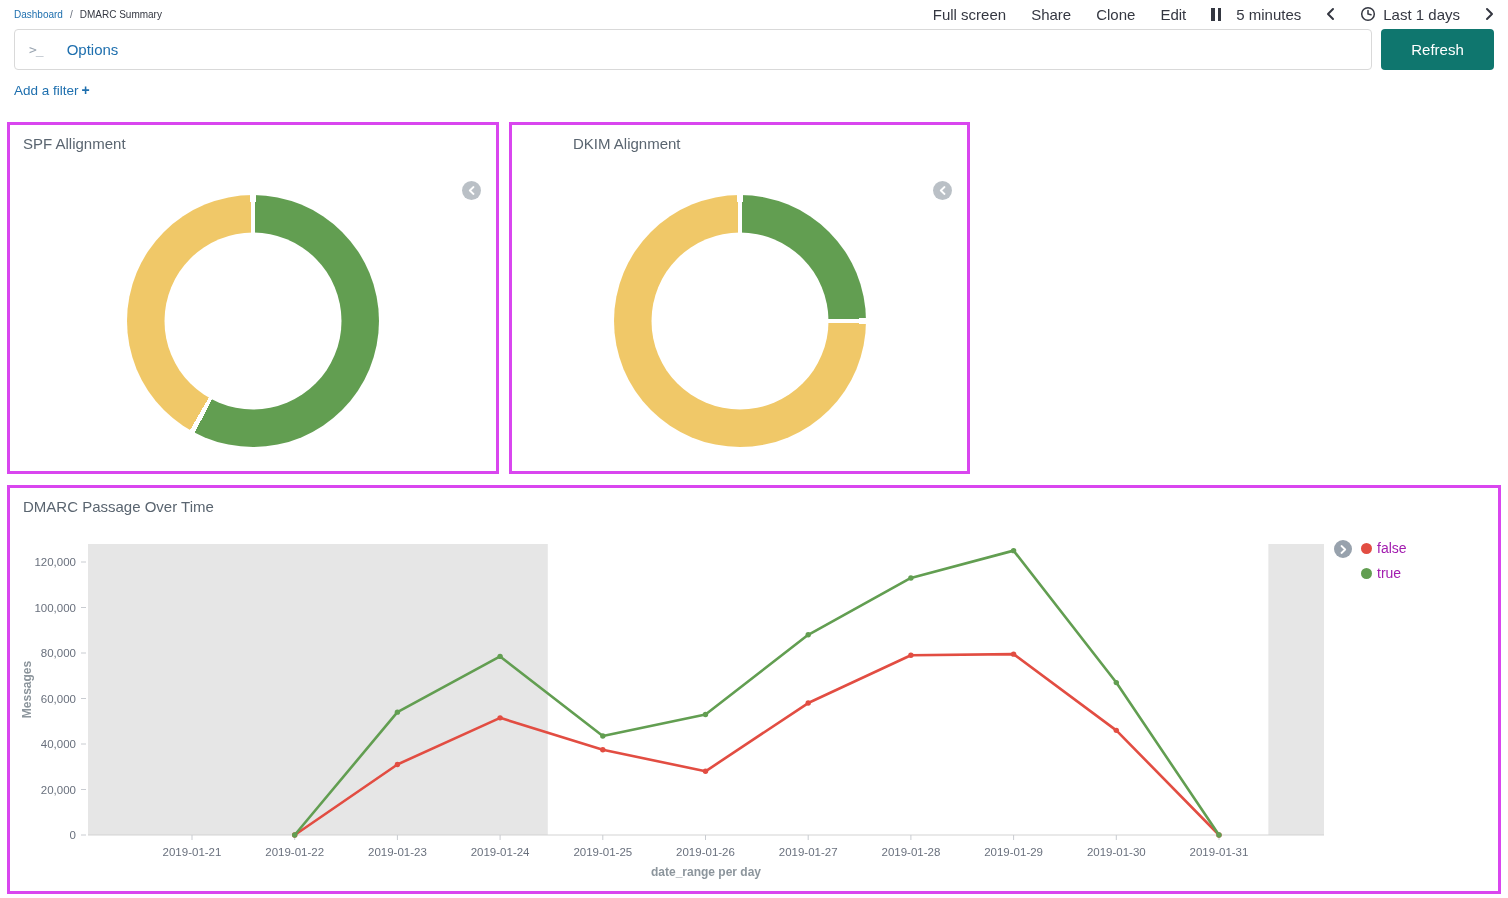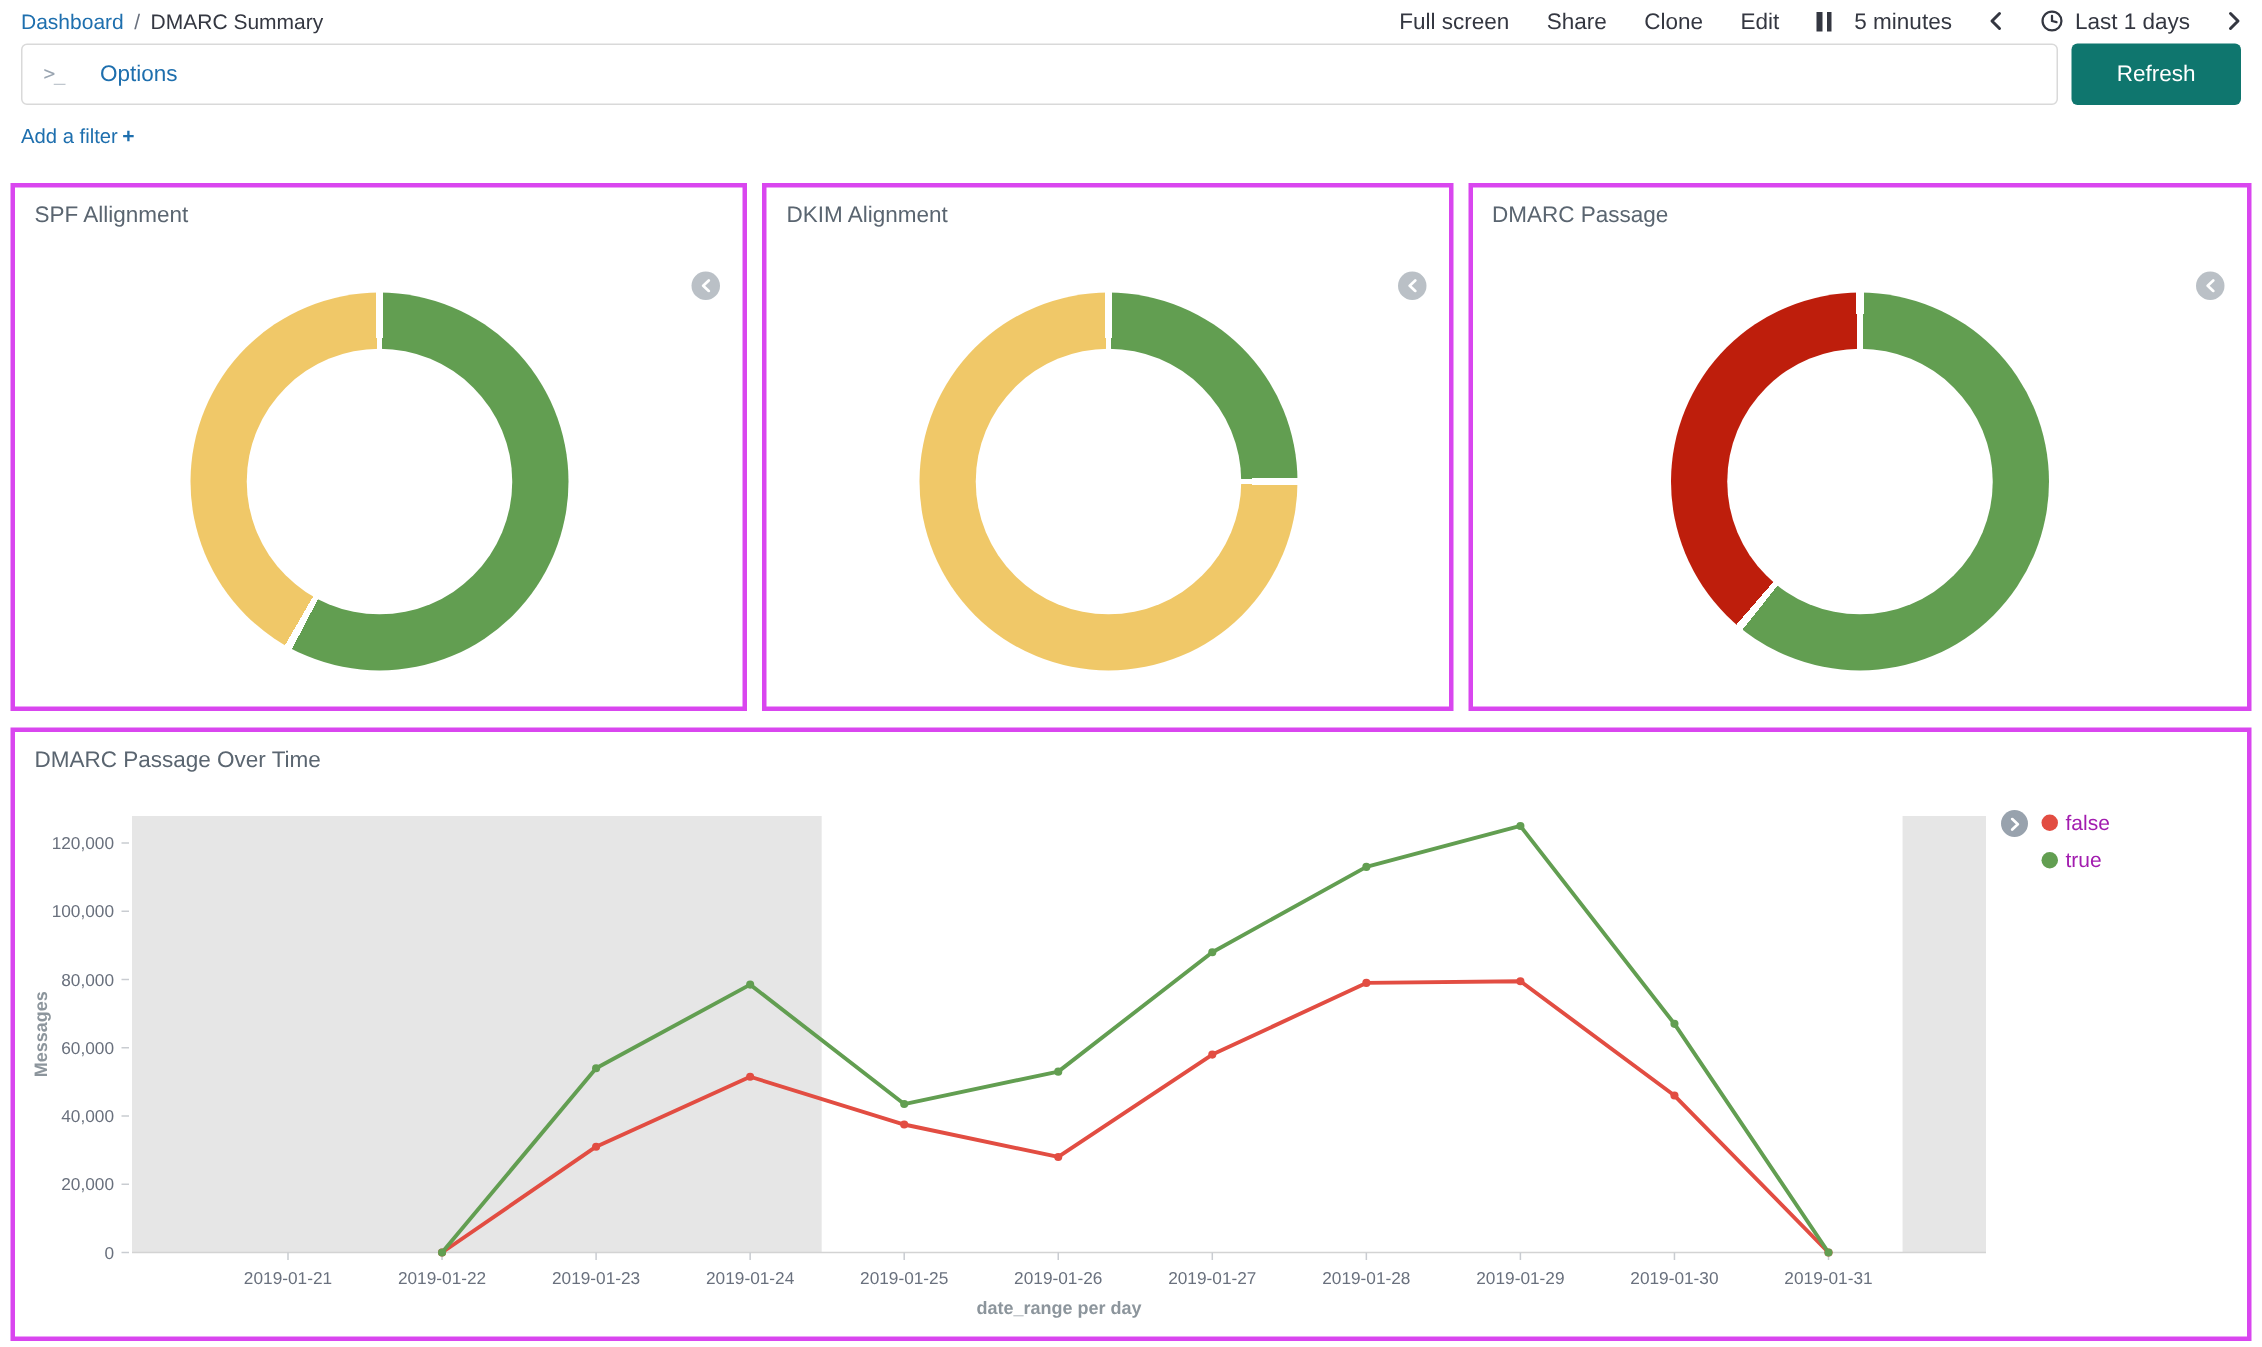--- a/index.html
+++ b/index.html
@@ -4,21 +4,21 @@
 <style>
   * { box-sizing: border-box; }
   html,body { margin:0; padding:0; }
   body {
     width:1508px; height:898px; overflow:hidden;
     background:#ffffff; color:#343741;
     font-family:"Liberation Sans", sans-serif;
   }
   
   .topbar { height:26px; padding:2px 14px 0 14px; display:flex; justify-content:space-between; align-items:center; }
-  .breadcrumb { font-size:14px; display:flex; gap:7px; align-items:center; }
+  .breadcrumb { font-size:10px; display:flex; gap:7px; align-items:center; }
   .breadcrumb .link { color:#1e6fae; text-decoration:none; cursor:pointer; }
   .breadcrumb .sep { color:#69707d; }
   .topmenu { display:flex; align-items:center; gap:25px; font-size:15px; color:#343741; }
   .topmenu .mitem { cursor:pointer; }
   .pause-icon { display:inline-flex; gap:3px; cursor:pointer; margin-right:-10px; }
   .pause-icon i { display:block; width:3.5px; height:13px; background:#343741; }
   .chev-btn { cursor:pointer; display:inline-flex; align-items:center; }
   .timegrp { display:flex; align-items:center; gap:7px; cursor:pointer; }
   
   .search-row { display:flex; gap:9px; margin:3px 14px 0 14px; }
@@ -30,21 +30,21 @@
   .refresh-btn { width:113px; height:41px; background:#0f766e; border:none; border-radius:4px; color:#fff; font-size:15px; cursor:pointer; font-family:"Liberation Sans",sans-serif; }
   
   .filter-row { margin:12px 14px 0 14px; height:20px; font-size:13.5px; }
   .add-filter { color:#1e6fae; cursor:pointer; }
   .add-filter .plus { font-weight:bold; font-size:14px; margin-left:3px; }
   
   .panels-row { display:flex; gap:10px; margin:20px 7px 0 7px; }
   .panel { background:#fff; border:3px solid #d946ef; position:relative; }
   .panel-title { padding:10px 13px; font-size:15px; color:#5a6570; }
   .pie-panel { height:352px; }
-  .pie-panel.p1 { width:492px; } .pie-panel.p2 { width:461px; } .pie-panel.p3 { width:523px; }
+  .pie-panel.p1 { width:492px; } .pie-panel.p2 { width:461px;padding-left:48px; } .pie-panel.p3 { width:523px; }
   .donut { position:absolute; left:50%; top:70px; transform:translateX(-50%);
            width:252px; height:252px; border-radius:50%; }
   .donut-hole { position:absolute; left:50%; top:50%; transform:translate(-50%,-50%);
                 width:177px; height:177px; border-radius:50%; background:#fff; }
   .collapse-toggle { position:absolute; top:56px; right:15px; width:19px; height:19px; border-radius:50%;
                      background:#aeb6bd; display:flex; align-items:center; justify-content:center;
                      cursor:pointer; opacity:.85; }
   
   .bottom-panel { margin:11px 7px 16px 7px; height:409px; }
   .chart-svg { position:absolute; left:0; top:48px; }
@@ -123,31 +123,20 @@
       </div>
   </div>
   <div class="panel pie-panel p2">
     <div class="panel-title">DKIM Alignment</div>
     <div class="collapse-toggle">
       <svg width="7" height="9" viewBox="0 0 7 9">
           <polyline points="5.5,1 1.8,4.5 5.5,8" fill="none" stroke="#fff" stroke-width="1.8" stroke-linecap="round" stroke-linejoin="round"></polyline>
         </svg>
     </div>
     <div class="donut" style="background: conic-gradient(rgb(255, 255, 255) 0deg, rgb(255, 255, 255) 1.2deg, rgb(98, 158, 81) 1.2deg, rgb(98, 158, 81) 88.8deg, rgb(255, 255, 255) 88.8deg, rgb(255, 255, 255) 90deg, rgb(255, 255, 255) 90deg, rgb(255, 255, 255) 91.2deg, rgb(240, 200, 104) 91.2deg, rgb(240, 200, 104) 358.8deg, rgb(255, 255, 255) 358.8deg, rgb(255, 255, 255) 360deg);">
-        <div class="donut-hole"></div>
-      </div>
-  </div>
-  <div class="panel pie-panel p3">
-    <div class="panel-title">DMARC Passage</div>
-    <div class="collapse-toggle">
-      <svg width="7" height="9" viewBox="0 0 7 9">
-          <polyline points="5.5,1 1.8,4.5 5.5,8" fill="none" stroke="#fff" stroke-width="1.8" stroke-linecap="round" stroke-linejoin="round"></polyline>
-        </svg>
-    </div>
-    <div class="donut" style="background: conic-gradient(rgb(255, 255, 255) 0deg, rgb(255, 255, 255) 1.2deg, rgb(98, 158, 81) 1.2deg, rgb(98, 158, 81) 218.4deg, rgb(255, 255, 255) 218.4deg, rgb(255, 255, 255) 219.6deg, rgb(255, 255, 255) 219.6deg, rgb(255, 255, 255) 220.8deg, rgb(190, 30, 12) 220.8deg, rgb(190, 30, 12) 358.8deg, rgb(255, 255, 255) 358.8deg, rgb(255, 255, 255) 360deg);">
         <div class="donut-hole"></div>
       </div>
   </div>
 </div>
 
 <div class="panel bottom-panel">
   <div class="panel-title">DMARC Passage Over Time</div>
   <svg class="chart-svg" width="1494" height="352">
       <rect x="78" y="8" width="459.792" height="291" fill="#e6e6e6"></rect>
       <rect x="1258.3799999999999" y="8" width="55.62000000000005" height="291" fill="#e6e6e6"></rect>

